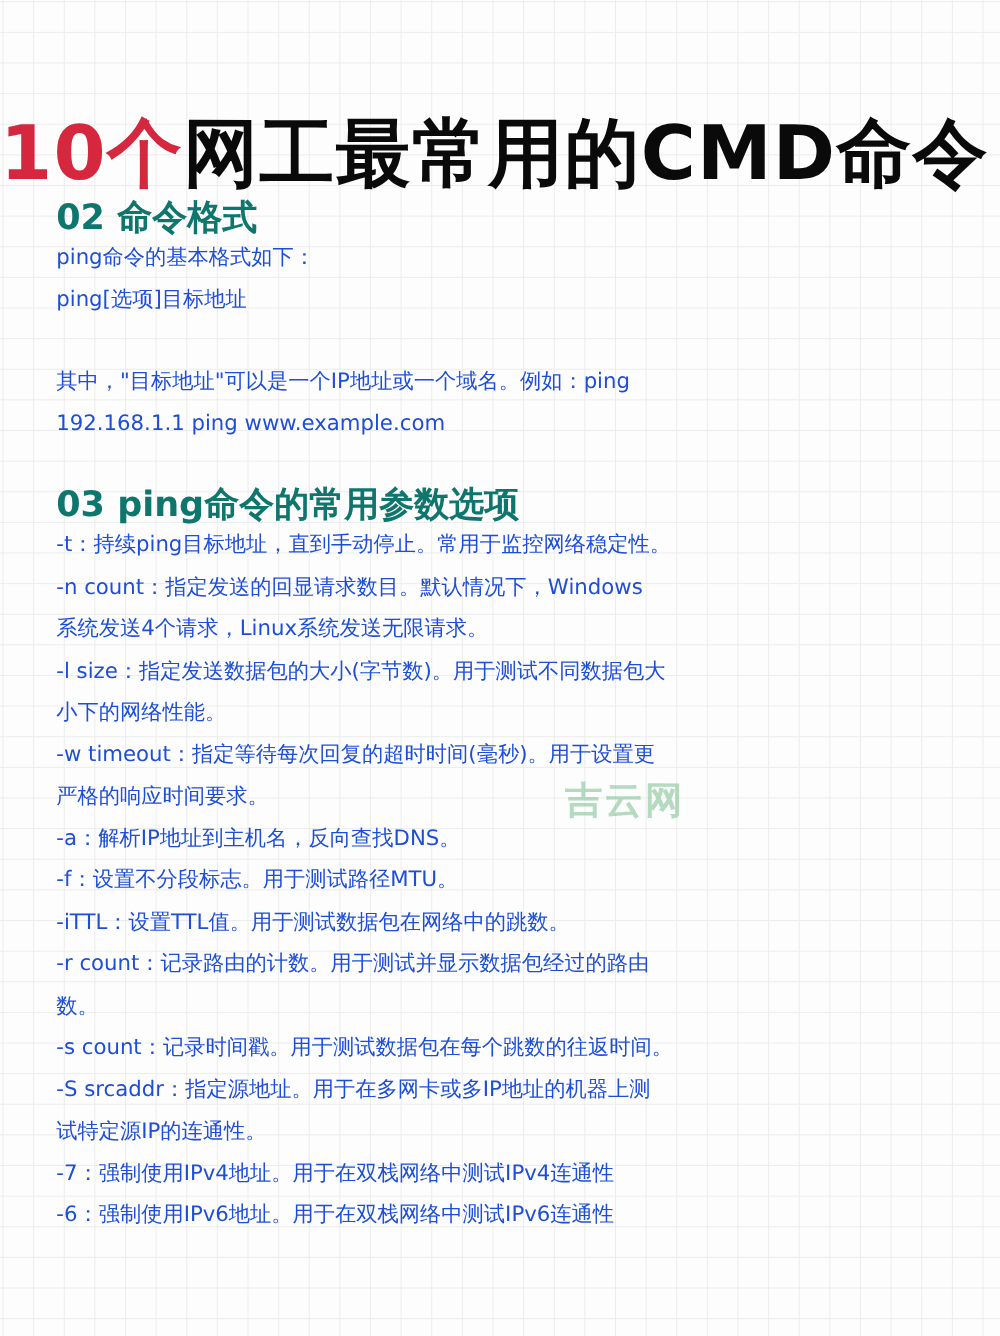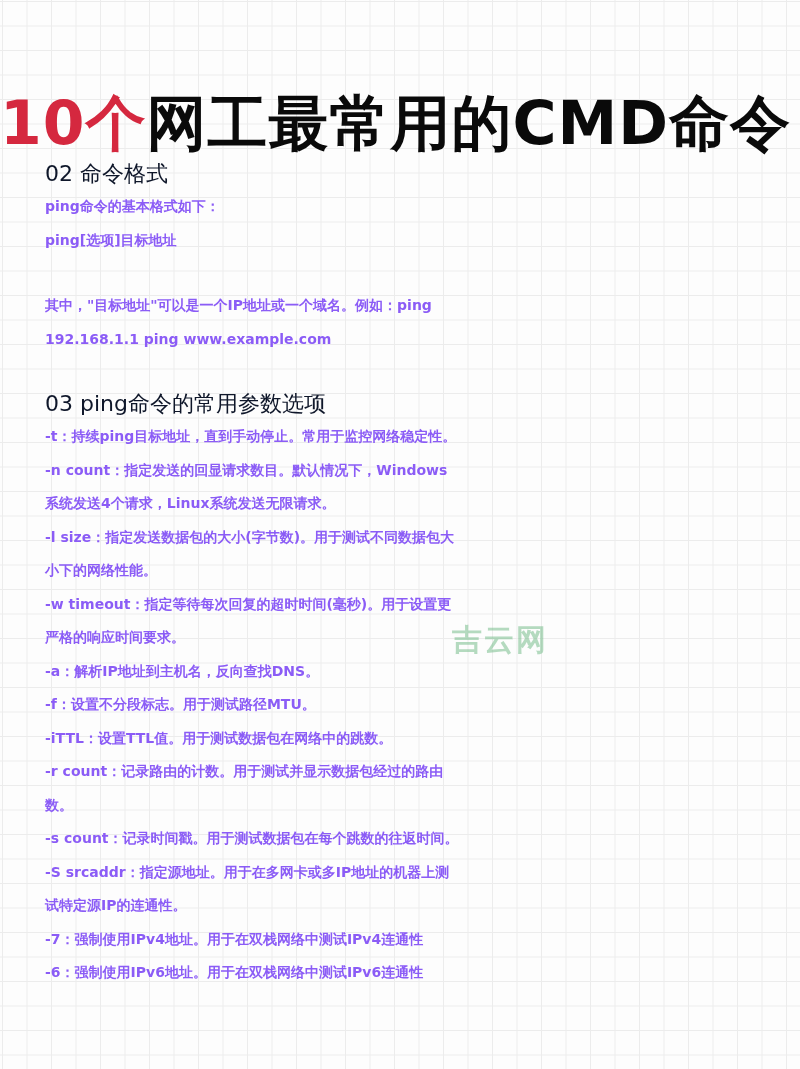--- a/index.html
+++ b/index.html
@@ -41,32 +41,32 @@
     .title .accent { color: #d5283f; }
     .title .rest { color: #0a0a0a; }
 
     .content {
       position: absolute;
       left: 45px;
       top: 158px;
       width: 730px;
     }
     .section-heading {
-      color: #0f172a;
-      font-size: 22px;
-      font-weight: normal;
+      color: #0f766e;
+      font-size: 28px;
+      font-weight: bold;
       line-height: 32px;
       height: 32px;
       white-space: nowrap;
     }
     .line {
-      font-size: 14px;
-      font-weight: bold;
+      font-size: 17px;
+      font-weight: normal;
       line-height: 33.5px;
-      color: #8b5cf6;
+      color: #1d4ed8;
       white-space: nowrap;
     }
     .spacer { height: 32px; }
     .spacer-sm { height: 32px; }
 
     .watermark {
       position: absolute;
       left: 452px;
       top: 620px;
       font-size: 30px;

